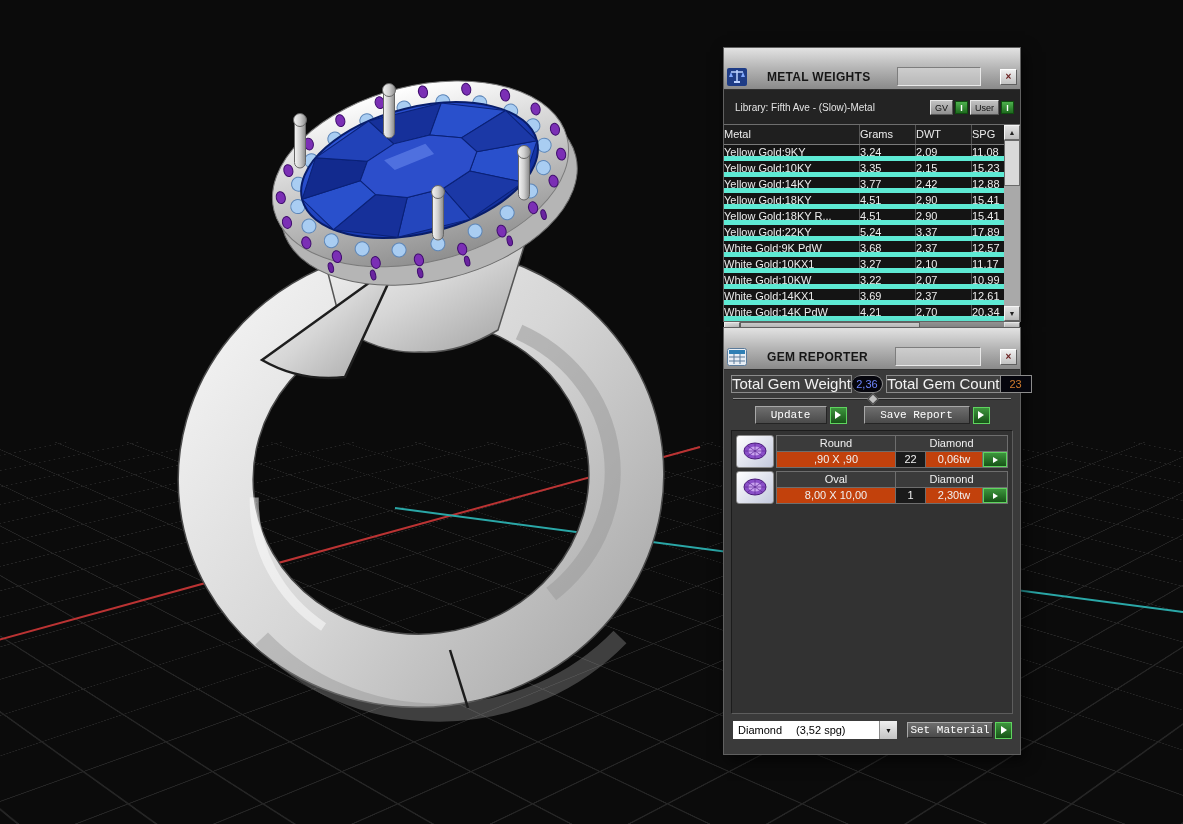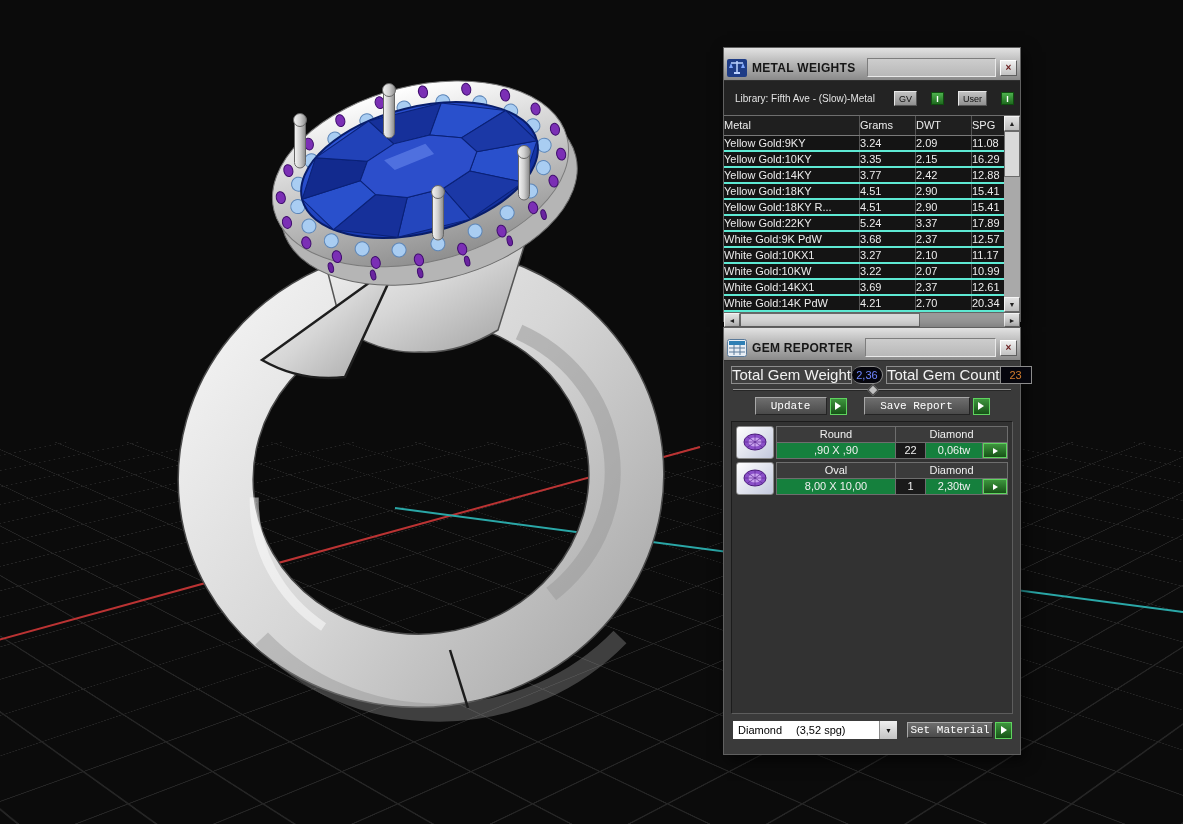--- a/index.html
+++ b/index.html
@@ -15,43 +15,43 @@
   .sky{position:absolute;left:0;top:0;right:0;height:340px;
     background:linear-gradient(180deg,#0b0b0b 0,rgba(11,11,11,.9) 80px,rgba(11,11,11,0) 340px);}
   .axes,.ring{position:absolute;left:0;top:0;}
 
   
   .panel{position:absolute;background:#333;border:1px solid #606060;box-sizing:border-box;
     box-shadow:4px 5px 14px rgba(0,0,0,.65);display:flex;flex-direction:column;}
   .panel.mw{left:723px;top:47px;width:298px;height:275px;}
   .panel.gr{left:723px;top:327px;width:298px;height:428px;}
 
-  .titlebar{height:25px;flex:0 0 25px;display:flex;align-items:center;gap:4px;padding:7px 3px 0 2px;
+  .titlebar{height:25px;flex:0 0 25px;display:flex;align-items:center;gap:19px;padding:16px 3px 0 2px;
     background:linear-gradient(180deg,#e2e2e2,#b4b4b4 50%,#8a8a8a);border-bottom:1px solid #2f2f2f;}
   .tb-icon{width:22px;height:20px;display:flex;align-items:center;justify-content:center;}
   .tb-title{font-size:12px;font-weight:bold;color:#161616;letter-spacing:.3px;white-space:nowrap;}
   .tb-slot{flex:1;height:17px;margin-left:8px;background:linear-gradient(180deg,#cdcdcd,#b8b8b8);
     border:1px solid;border-color:#7d7d7d #e9e9e9 #e9e9e9 #7d7d7d;}
   .tb-close{width:17px;height:16px;font-size:10px;font-weight:bold;color:#6b2020;font-family:inherit;
     background:linear-gradient(180deg,#f1f1f1,#c2c2c2);border:1px solid;border-color:#fff #5f5f5f #5f5f5f #fff;
     display:flex;align-items:center;justify-content:center;padding:0;}
 
   
   .mw-body{flex:1;display:flex;flex-direction:column;background:#232323;}
   .lib-row{display:flex;align-items:center;padding:10px 6px 9px 11px;}
   .lib-text{flex:1;font-size:10px;color:#e3e3e3;}
-  .mini{display:flex;align-items:center;gap:14px;}
+  .mini{display:flex;align-items:center;gap:2px;}
   .mini-btn{height:15px;padding:0 4px;font-size:9px;color:#101010;font-family:inherit;
     background:linear-gradient(180deg,#c2c2c2,#909090);border:1px solid;border-color:#e8e8e8 #555 #555 #e8e8e8;}
   .mini-flag{width:13px;height:13px;font-size:9px;font-weight:bold;color:#fff;font-family:inherit;
     background:linear-gradient(180deg,#4db04d,#1f6b1f);border:1px solid #0f4d0f;
     display:flex;align-items:center;justify-content:center;padding:0;}
   .table-wrap{display:flex;flex:1;border-top:1px solid #6e6e6e;}
   .tbl{flex:1;background:#0e0e0e;overflow:hidden;}
-  .trow{display:flex;height:16px;box-sizing:border-box;border-bottom:2px solid #5eead4;background:#141414;}
+  .trow{display:flex;height:16px;box-sizing:border-box;border-bottom:5px solid #5eead4;background:#141414;}
   .trow.head{height:20px;background:#1f1f1f;border-bottom:1px solid #7a7a7a;}
   .trow span{display:block;box-sizing:border-box;border-right:1px solid #555;padding-left:0;
     font-size:11px;line-height:15px;color:#ececec;white-space:nowrap;overflow:hidden;}
   .trow.head span{line-height:19px;}
   .c-metal{width:136px;flex:0 0 136px;}
   .c-grams{width:56px;flex:0 0 56px;}
   .c-dwt{width:56px;flex:0 0 56px;}
   .c-spg{flex:1;border-right:none !important;}
   .vscroll{width:16px;flex:0 0 16px;background:#a9a9a9;display:flex;flex-direction:column;}
   .sbtn{height:15px;flex:0 0 15px;background:linear-gradient(180deg,#e3e3e3,#bdbdbd);
@@ -90,21 +90,21 @@
     border:1px solid #5fd45f;display:flex;align-items:center;justify-content:center;padding:0;box-sizing:border-box;}
   .tri{width:0;height:0;border-left:6px solid #fff;border-top:4px solid transparent;border-bottom:4px solid transparent;}
   .entries{flex:1;background:#323232;border:1px solid;border-color:#1c1c1c #5d5d5d #5d5d5d #1c1c1c;
     padding:4px;box-sizing:border-box;overflow:hidden;}
   .entry{display:flex;align-items:stretch;height:33px;margin-bottom:3px;}
   .thumb{width:38px;flex:0 0 38px;height:33px;background:linear-gradient(135deg,#ffffff,#c3c9dd);
     border:1px solid #8a8a8a;border-radius:3px;box-sizing:border-box;margin-right:2px;
     display:flex;align-items:center;justify-content:center;}
   .egrid{flex:1;display:grid;grid-template-columns:118px 29px 56px 1fr;grid-auto-rows:15px;gap:1px;
     background:#6e6e6e;border:1px solid #6e6e6e;}
-  .eg{background:#15803d;font-size:11px;line-height:15px;color:#f0f0f0;text-align:center;
+  .eg{background:#c2410c;font-size:11px;line-height:15px;color:#f0f0f0;text-align:center;
     overflow:hidden;white-space:nowrap;}
   .eg.hdr{background:#3b3b3b;}
   .eg.mat{grid-column:2/5;}
   .eg.cnt{background:#1a1a1a;}
   .eg.gocell{background:#2e2e2e;display:flex;align-items:center;justify-content:center;padding:0;}
   .go.small{width:100%;height:100%;flex:none;border-width:1px;}
   .go.small .tri{border-left-width:5px;border-top-width:3.5px;border-bottom-width:3.5px;}
   .bottom-row{display:flex;align-items:center;flex:0 0 20px;margin:6px 1px 14px;}
   .dropdown{width:166px;height:20px;background:#fff;border:1px solid #3a3a3a;box-sizing:border-box;
     display:flex;align-items:center;font-size:11px;color:#000;}
@@ -295,21 +295,21 @@
           <div class="trow">
             <span class="c-metal">Yellow Gold:9KY</span>
             <span class="c-grams">3.24</span>
             <span class="c-dwt">2.09</span>
             <span class="c-spg">11.08</span>
           </div>
           <div class="trow">
             <span class="c-metal">Yellow Gold:10KY</span>
             <span class="c-grams">3.35</span>
             <span class="c-dwt">2.15</span>
-            <span class="c-spg">16.29</span>
+            <span class="c-spg">15.23</span>
           </div>
           <div class="trow">
             <span class="c-metal">Yellow Gold:14KY</span>
             <span class="c-grams">3.77</span>
             <span class="c-dwt">2.42</span>
             <span class="c-spg">12.88</span>
           </div>
           <div class="trow">
             <span class="c-metal">Yellow Gold:18KY</span>
             <span class="c-grams">4.51</span>

